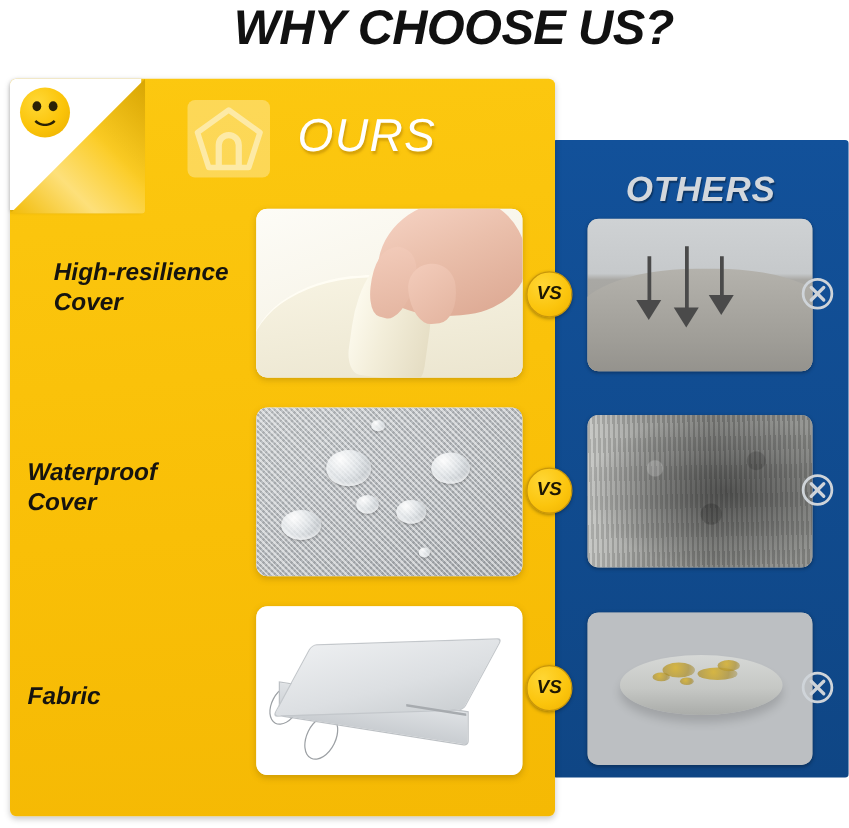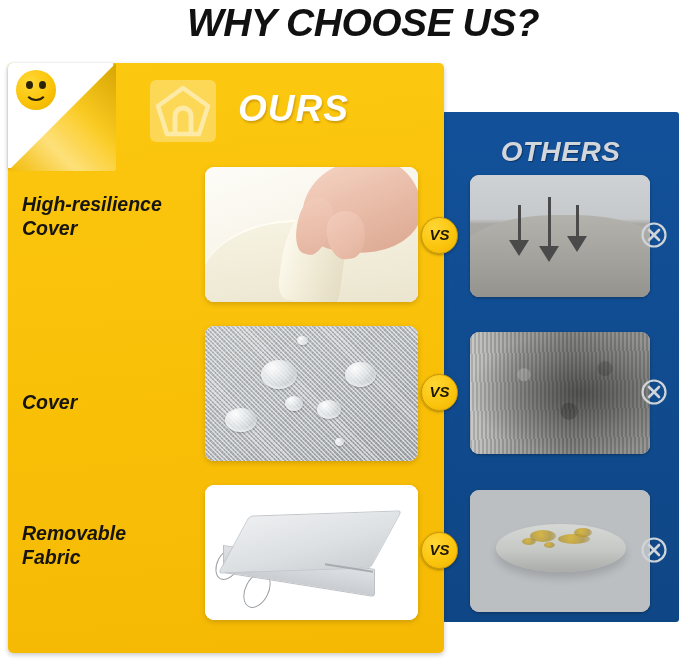--- a/index.html
+++ b/index.html
@@ -140,39 +140,39 @@
     width: 66px;
     height: 62px;
     background: rgba(255,255,255,.30);
     border-radius: 6px;
   }
   #ours-title {
     position: absolute;
     left: 238px;
     top: 88px;
     font-size: 37px;
-    font-weight: bold;
+    font-weight: normal;
     font-style: italic;
     color: #ffffff;
     letter-spacing: 1px;
     text-shadow: 1px 2px 2px rgba(160,110,0,.45);
   }
 
   
   .feature-label {
     position: absolute;
     left: 22px;
     width: 175px;
     font-size: 19.5px;
     font-weight: bold;
     font-style: italic;
     color: #16140f;
     line-height: 24px;
   }
-  #label-0 { top: 192px; }
+  #label-0 { top: 206px; margin-left: 21px; }
   #label-1 { top: 366px; }
   #label-2 { top: 521px; }
 
   
   .ours-card {
     position: absolute;
     left: 205px;
     width: 213px;
     height: 135px;
     background: #ffffff;
@@ -465,25 +465,25 @@
     <path d="M25,54 L25,36 a8,8 0 0 1 16,0 L41,54" fill="none" stroke="#fdeaa6" stroke-width="5" stroke-linejoin="round"></path>
   </svg>
 </div>
 <div id="ours-title">OURS</div>
 
 <div class="feature-label" id="label-0">
   <span>High-resilience</span><br>
   <span>Cover</span>
 </div>
 <div class="feature-label" id="label-1">
+  <span>Waterproof</span><br>
+  <span>Cover</span>
+</div>
+<div class="feature-label" id="label-2">
   <br>
-  <span>Cover</span>
-</div>
-<div class="feature-label" id="label-2">
-  <span>Removable</span><br>
   <span>Fabric</span>
 </div>
 
 <div class="ours-card" id="ours-card-0">
   <div class="foam-bg">
     <div class="foam-sheet"></div>
     <div class="foam-pinch"></div>
     <div class="hand"></div>
     <div class="finger f1"></div>
     <div class="finger f2"></div>

